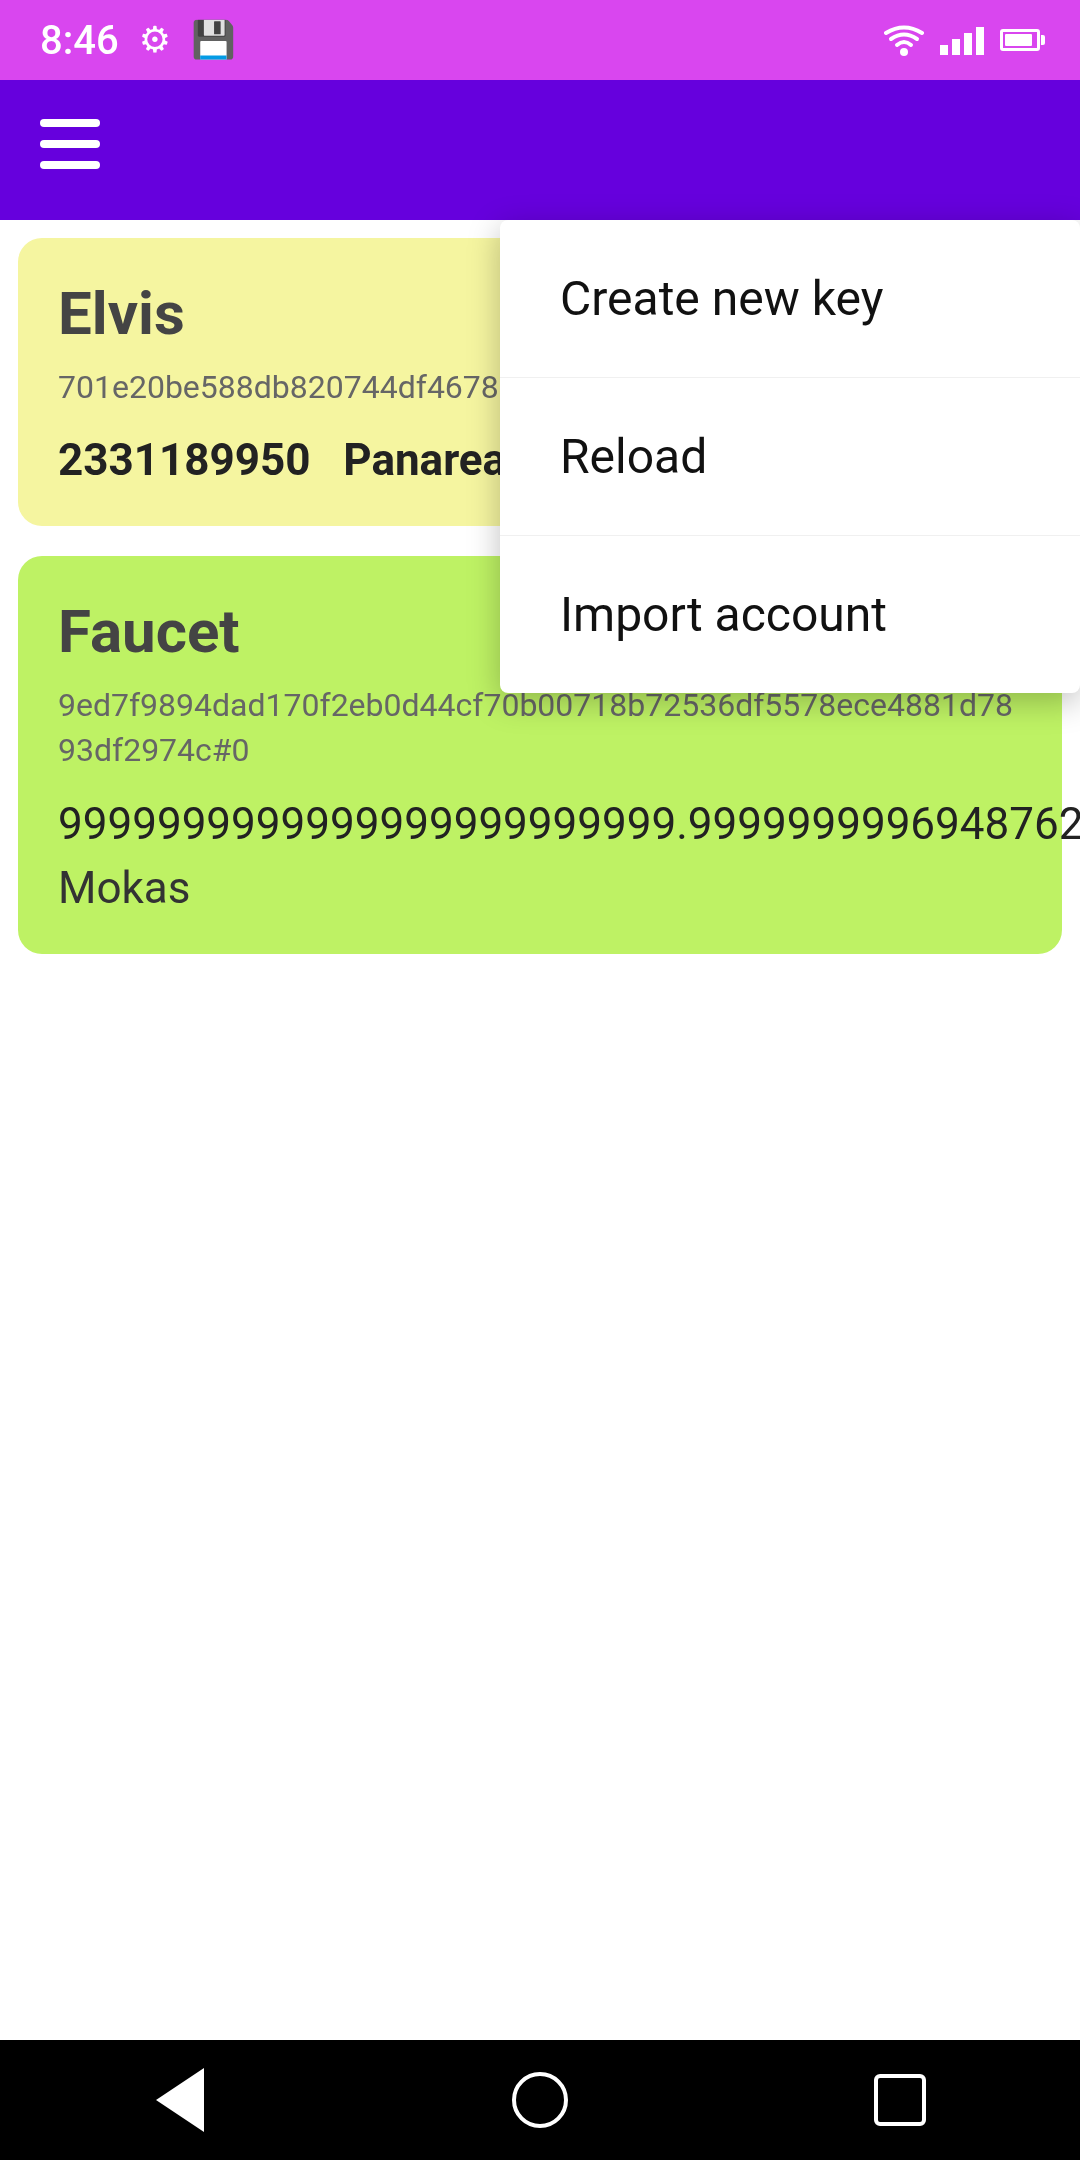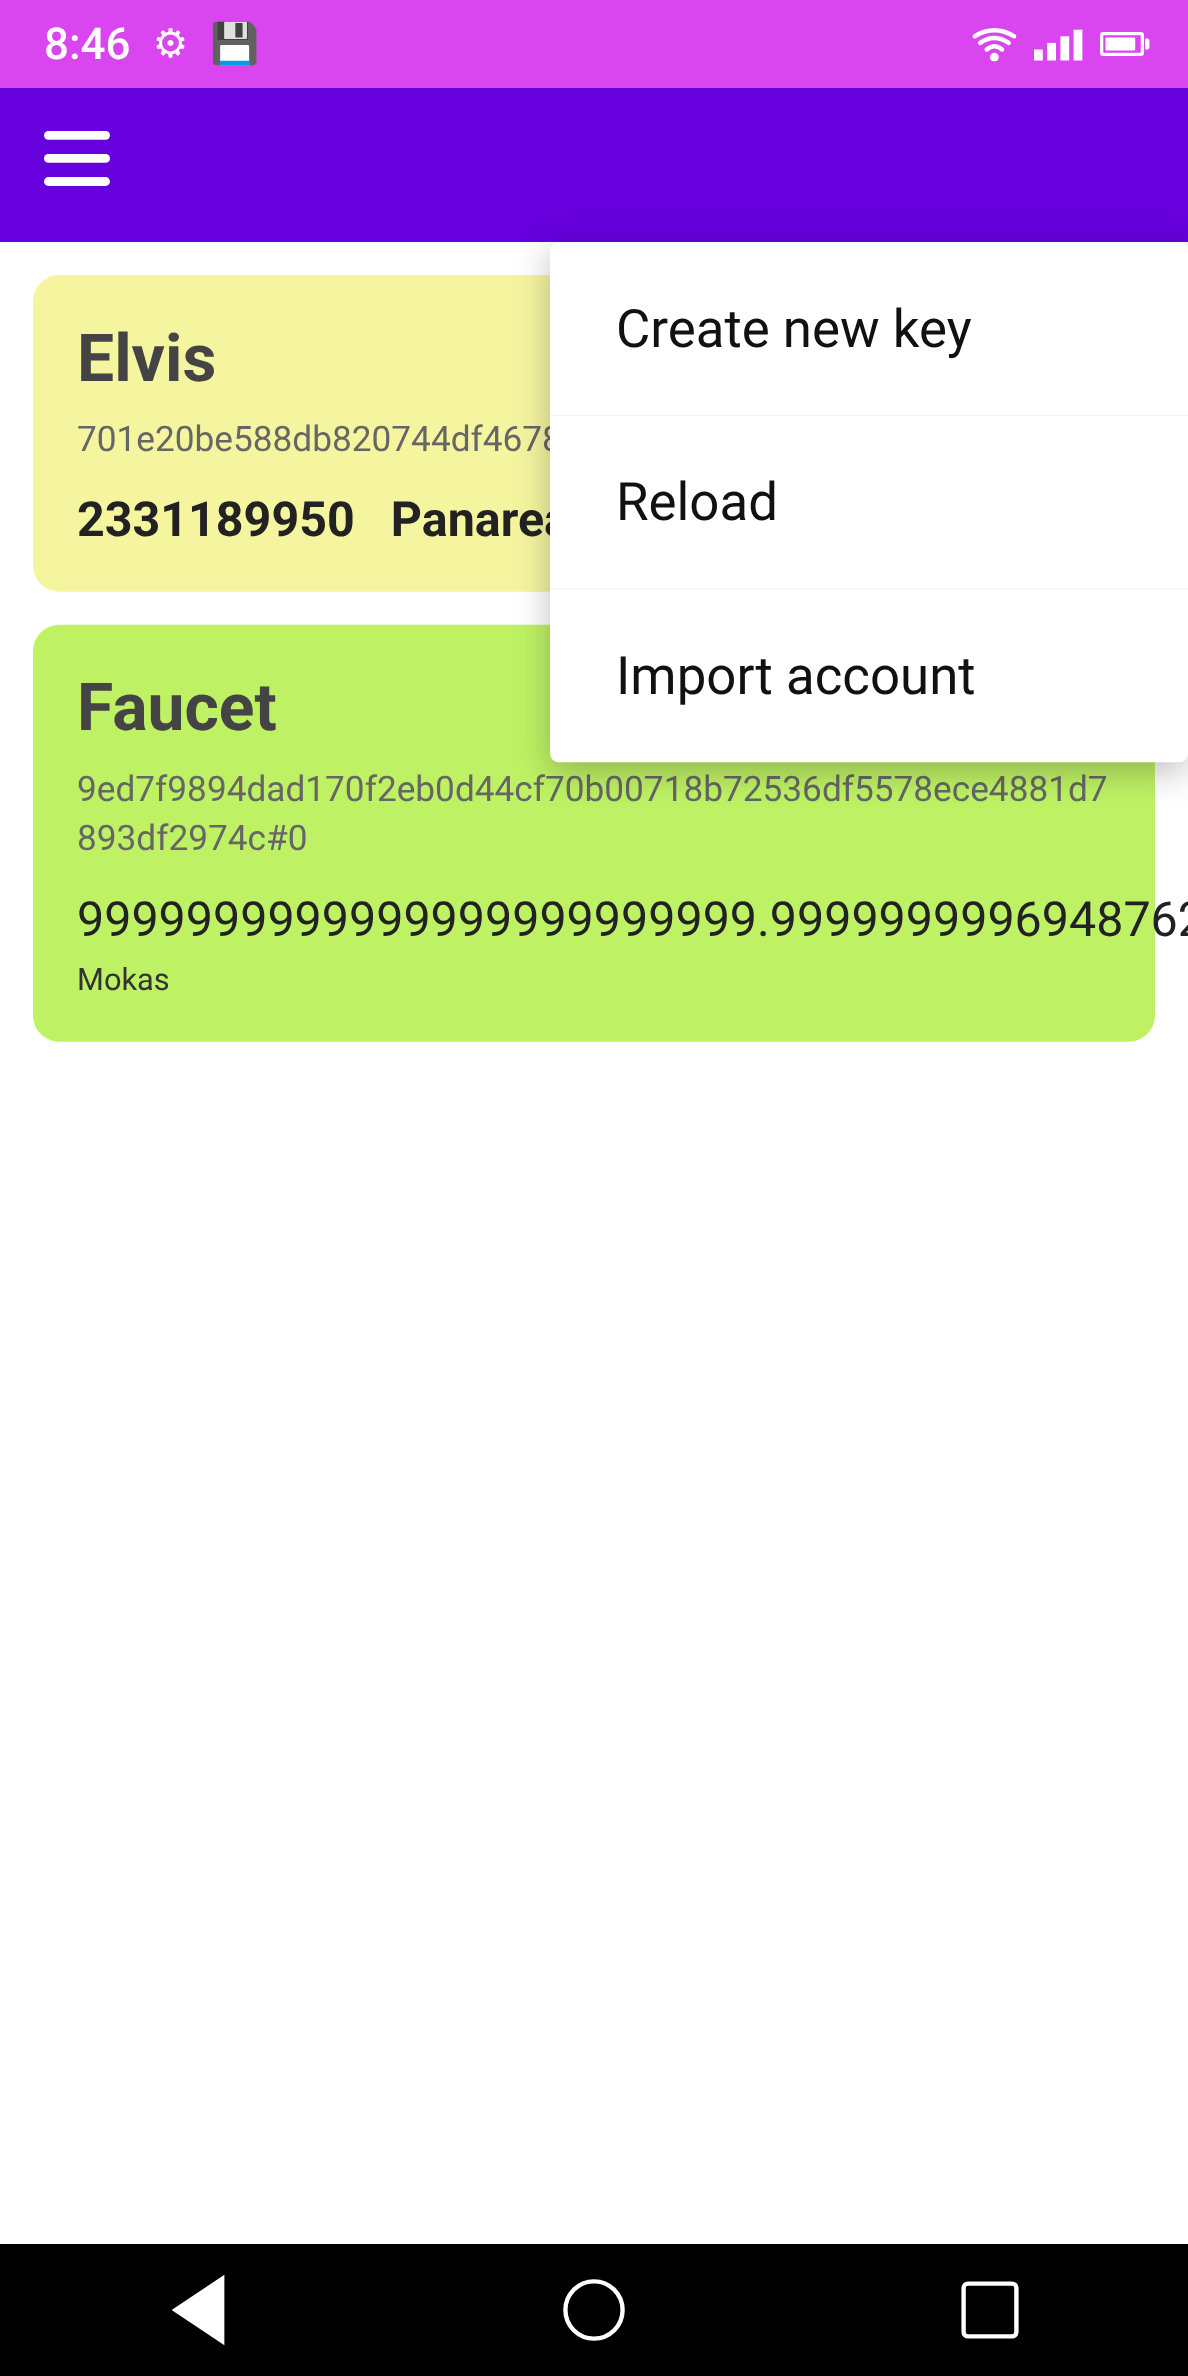--- a/index.html
+++ b/index.html
@@ -68,21 +68,21 @@
       color: white;
       font-size: 60px;
       font-weight: bold;
       flex: 1;
       text-align: center;
     }
 
     
     .main-content {
       width: 100%;
-      padding: 30px;
+      padding: 18px;
       display: flex;
       flex-direction: column;
       gap: 30px;
       align-items: flex-end;
     }
 
     
     .account-card-elvis {
       width: 100%;
       background: #f5f5a0;
@@ -143,21 +143,21 @@
 
     .account-balance-faucet {
       font-size: 44px;
       font-weight: normal;
       color: #222222;
       line-height: 1.3;
       margin-bottom: 8px;
     }
 
     .account-network {
-      font-size: 28px;
+      font-size: 44px;
       color: #333333;
     }
 
     
     .dropdown-menu {
       position: absolute;
       top: 220px;
       right: 0;
       width: 580px;
       background: white;

